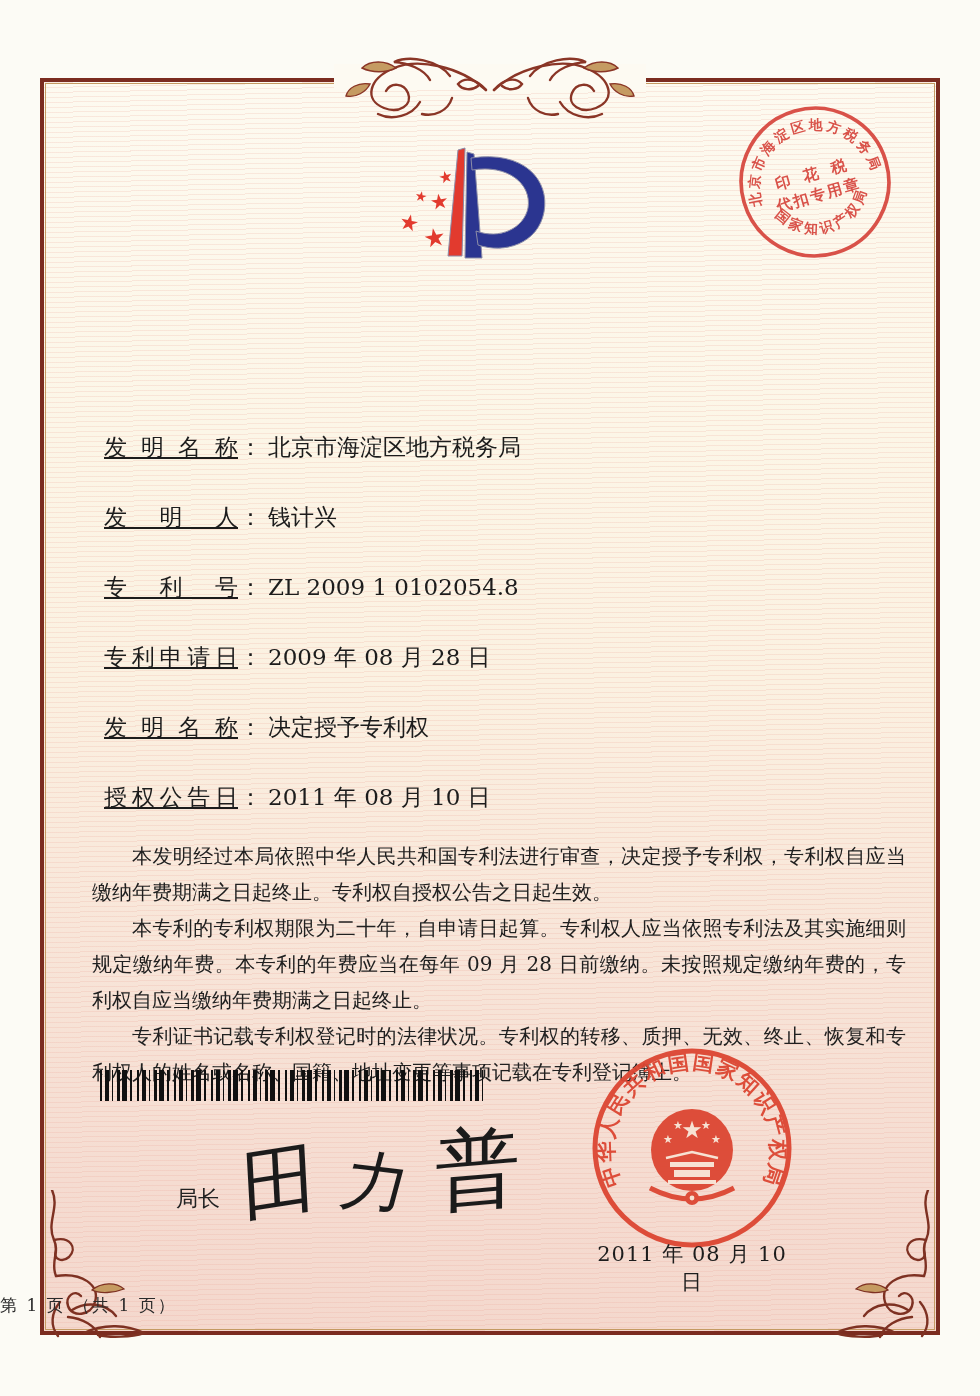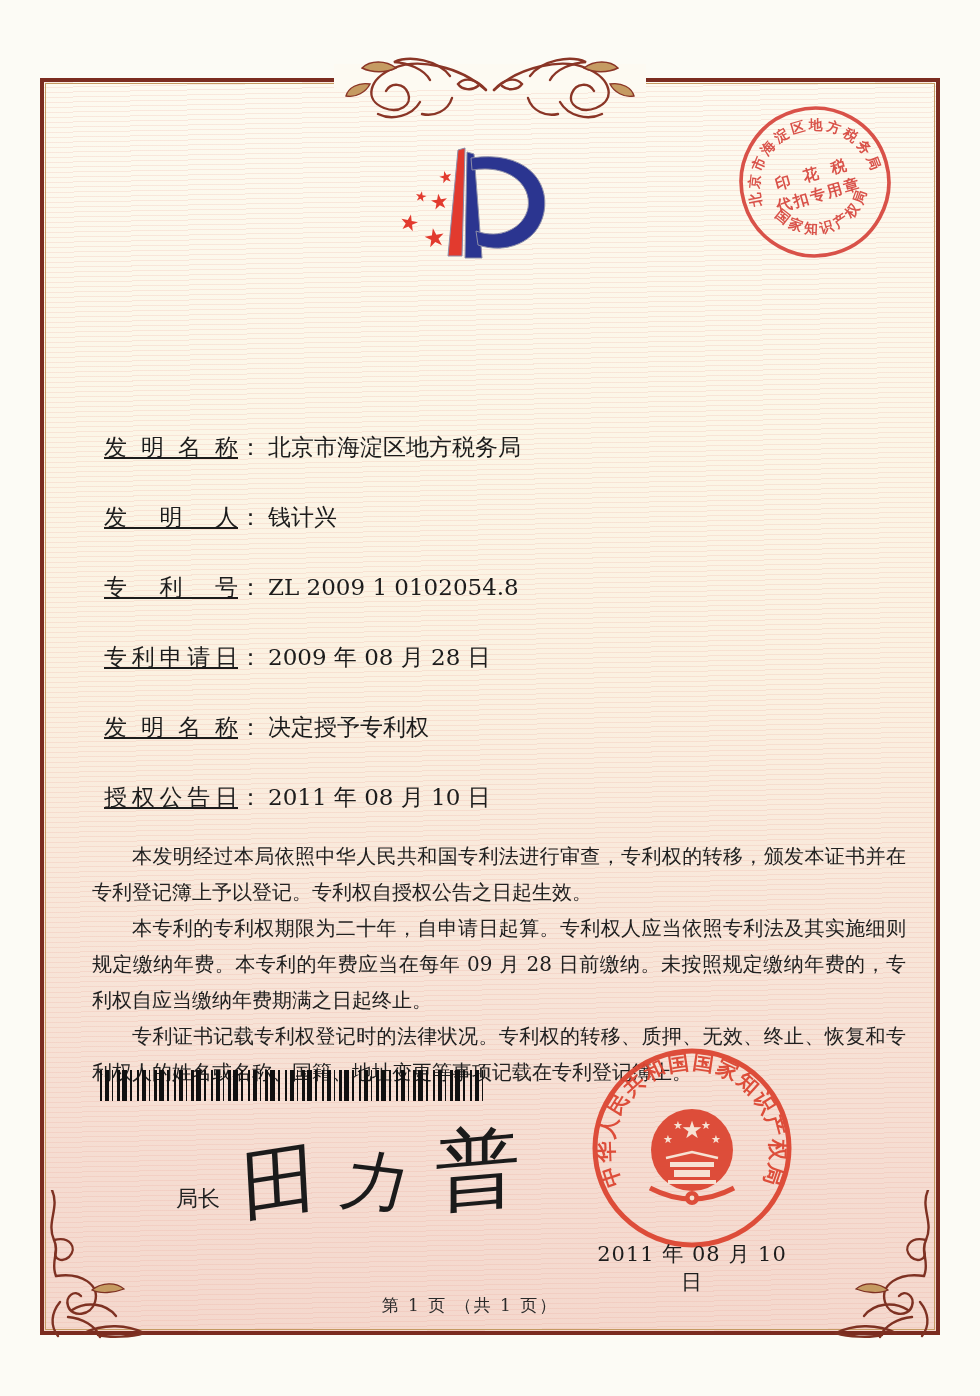--- a/index.html
+++ b/index.html
@@ -54,21 +54,21 @@
     transform:rotate(-2deg);}
   .signature span{display:inline-block;font-size:84px;line-height:120px;}
   .signature .s0{transform:rotate(-7deg) skewX(-6deg) scale(.92);}
   .signature .s1{transform:rotate(9deg) skewX(-8deg) scale(.78) translateY(6px);margin-left:14px;}
   .signature .s2{transform:rotate(-3deg) skewX(-5deg) scale(1.02) translateY(-6px);margin-left:16px;}
 
   .seal{position:absolute;left:586px;top:1042px;width:212px;height:212px;opacity:.95;}
   .seal-date{position:absolute;left:586px;top:1240px;width:212px;text-align:center;
     font-size:21px;color:#1d1d1d;letter-spacing:1px;}
 
-  .footer{position:absolute;left:0;top:1294px;width:940px;text-align:center;
+  .footer{position:absolute;left:0;top:1294px;width:940px;text-align:left;
     font-size:17px;color:#2a2a2a;letter-spacing:2px;}
 
   .ornament-top{position:absolute;left:300px;top:50px;width:380px;height:78px;}
   .corner-bl{position:absolute;left:42px;top:1190px;width:140px;height:150px;}
   .corner-br{position:absolute;left:798px;top:1190px;width:140px;height:150px;transform:scaleX(-1);}
 
   svg text{font-family:"DejaVu Serif","Liberation Serif",serif;}
 </style>
 </head>
 <body>
@@ -153,21 +153,21 @@
   <div class="fields">
     <div class="frow r0"><span class="flabel">发明名称</span><span class="fcolon">：</span><span class="fvalue">北京市海淀区地方税务局</span></div>
     <div class="frow r1"><span class="flabel">发明人</span><span class="fcolon">：</span><span class="fvalue">钱计兴</span></div>
     <div class="frow r2"><span class="flabel">专利号</span><span class="fcolon">：</span><span class="fvalue">ZL 2009 1 0102054.8</span></div>
     <div class="frow r3"><span class="flabel">专利申请日</span><span class="fcolon">：</span><span class="fvalue">2009 年 08 月 28 日</span></div>
     <div class="frow r4"><span class="flabel">发明名称</span><span class="fcolon">：</span><span class="fvalue">决定授予专利权</span></div>
     <div class="frow r5"><span class="flabel">授权公告日</span><span class="fcolon">：</span><span class="fvalue">2011 年 08 月 10 日</span></div>
   </div>
 
   <div class="bodytext">
-    <p>本发明经过本局依照中华人民共和国专利法进行审查，专利权的转移，颁发本证书并在专利登记簿上予以登记。专利权自授权公告之日起生效。</p>
+    <p>本发明经过本局依照中华人民共和国专利法进行审查，决定授予专利权，专利权自应当缴纳年费期满之日起终止。专利权自授权公告之日起生效。</p>
     <p>本专利的专利权期限为二十年，自申请日起算。专利权人应当依照专利法及其实施细则规定缴纳年费。本专利的年费应当在每年 09 月 28 日前缴纳。未按照规定缴纳年费的，专利权自应当缴纳年费期满之日起终止。</p>
     <p>专利证书记载专利权登记时的法律状况。专利权的转移、质押、无效、终止、恢复和专利权人的姓名或名称、国籍、地址变更等事项记载在专利登记簿上。</p>
   </div>
 
   <div class="barcode"></div>
 
   <div class="sig-label">局长</div>
   <div class="signature">
     <span class="s0">田</span><span class="s1">力</span><span class="s2">普</span>
   </div>

